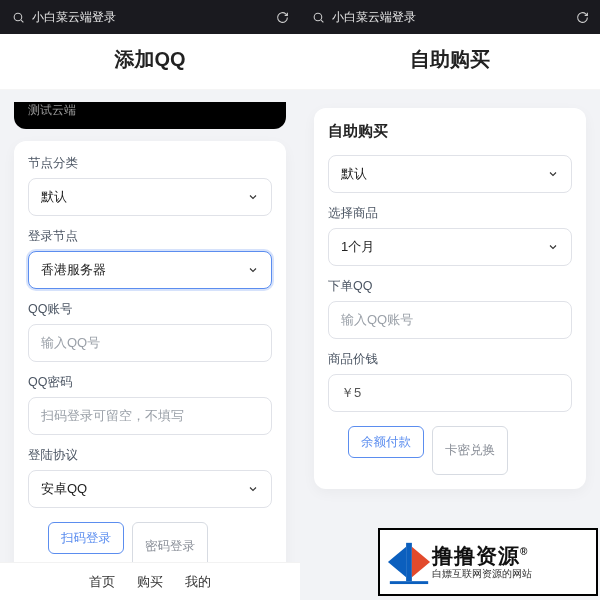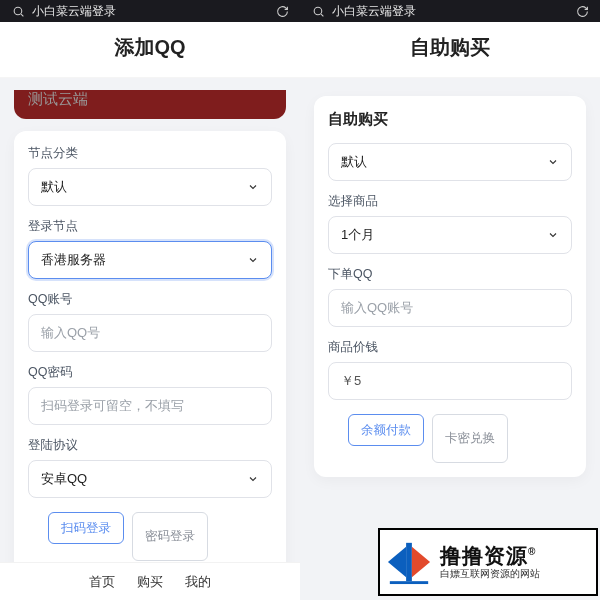--- a/index.html
+++ b/index.html
@@ -1,27 +1,27 @@
 <!DOCTYPE html>
 <html><head>
   <meta charset="utf-8">
   <style>
     * { box-sizing: border-box; margin: 0; padding: 0; }
     body { font-family: -apple-system, "PingFang SC", "Microsoft YaHei", sans-serif; background: #fff; width: 600px; height: 600px; position: relative; overflow: hidden; }
     .panes { display: flex; width: 600px; height: 600px; }
     .pane { width: 300px; height: 600px; display: flex; flex-direction: column; background: #f2f3f6; position: relative; }
-    .topbar { height: 22px; background: #1a1a1f; display: flex; align-items: center; padding: 0 10px; color: #e6e6e6; font-size: 12px; }
+    .topbar { height: 34px; background: #1a1a1f; display: flex; align-items: center; padding: 0 10px; color: #e6e6e6; font-size: 12px; }
     .topbar .icon { width: 16px; display: flex; justify-content: center; }
     .topbar .right { margin-left: auto; }
     .topbar .title { margin-left: 6px; }
     .header { background: #fff; text-align: center; padding: 12px 0 16px; font-size: 20px; font-weight: 600; color: #222; border-bottom: 1px solid rgba(0,0,0,0.04); }
     .scroll { flex: 1; overflow: hidden; padding: 12px 14px; }
     .card { background: #fff; border-radius: 12px; padding: 14px; box-shadow: 0 4px 14px rgba(0,0,0,0.04); }
     .card-title { font-size: 15px; font-weight: 600; color: #222; margin-bottom: 14px; }
-    .cut-card { background: #7f1d1d; border-radius: 0 0 12px 12px; padding: 0 14px 10px; color: #999; font-size: 15px; margin-bottom: 12px; }
+    .cut-card { background: #000000; border-radius: 0 0 12px 12px; padding: 0 14px 10px; color: #999; font-size: 12px; margin-bottom: 12px; }
     .field-label { font-size: 12.5px; color: #4b5563; margin: 12px 0 6px; }
     .field-label.first { margin-top: 0; }
     .select, .input, .readonly {
       width: 100%; height: 38px; border: 1px solid #e0e2e8; border-radius: 8px;
       display: flex; align-items: center; padding: 0 12px; font-size: 13px;
       color: #222; background: #fff; position: relative;
     }
     .select.focused { border-color: #5b8def; box-shadow: 0 0 0 2px rgba(91,141,239,0.25); }
     .select .chev { position: absolute; right: 12px; top: 50%; transform: translateY(-50%); color: #333; }
     .input { color: #9aa0a8; }
@@ -40,21 +40,21 @@
     .bottomnav {
       position: absolute; bottom: 0; left: 0; right: 0; height: 38px;
       background: #fff; display: flex; align-items: center; justify-content: center;
       gap: 22px; font-size: 13px; color: #333; border-top: 1px solid rgba(0,0,0,0.05);
     }
     .chev svg { display: block; }
     .right-pane .scroll { padding-top: 18px; }
     .watermark {
       position: absolute; right: 2px; bottom: 4px; width: 220px; height: 68px;
       background: #fff; border: 2px solid #000; display: flex; align-items: center;
-      padding: 20px 6px; gap: 8px; z-index: 50;
+      padding: 20px 6px; gap: 0; z-index: 50;
     }
     .wm-logo { display: flex; align-items: center; }
     .wm-text { display: flex; flex-direction: column; line-height: 1.15; }
     .wm-big { font-size: 21px; font-weight: 800; color: #111; letter-spacing: 1px; }
     .wm-reg { font-size: 10px; vertical-align: super; }
     .wm-sub { font-size: 10px; color: #333; font-weight: 500; }
   </style>
 </head>
 <body>
 

